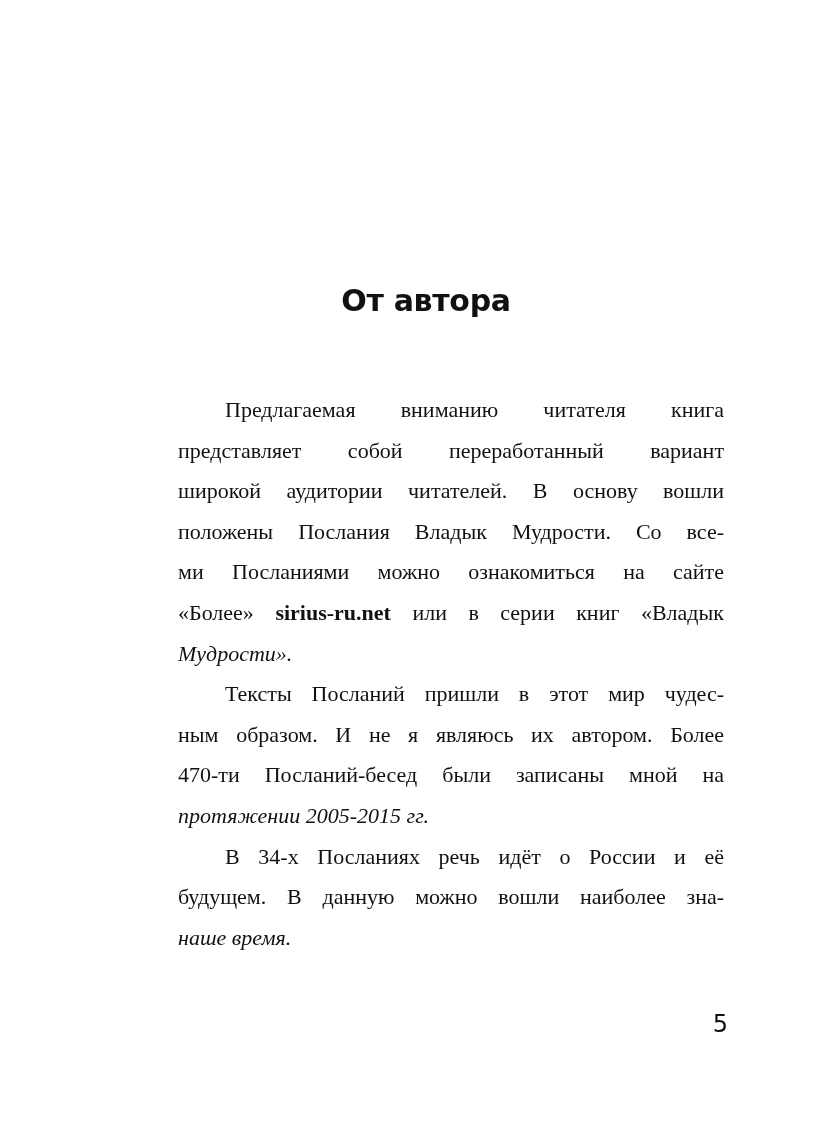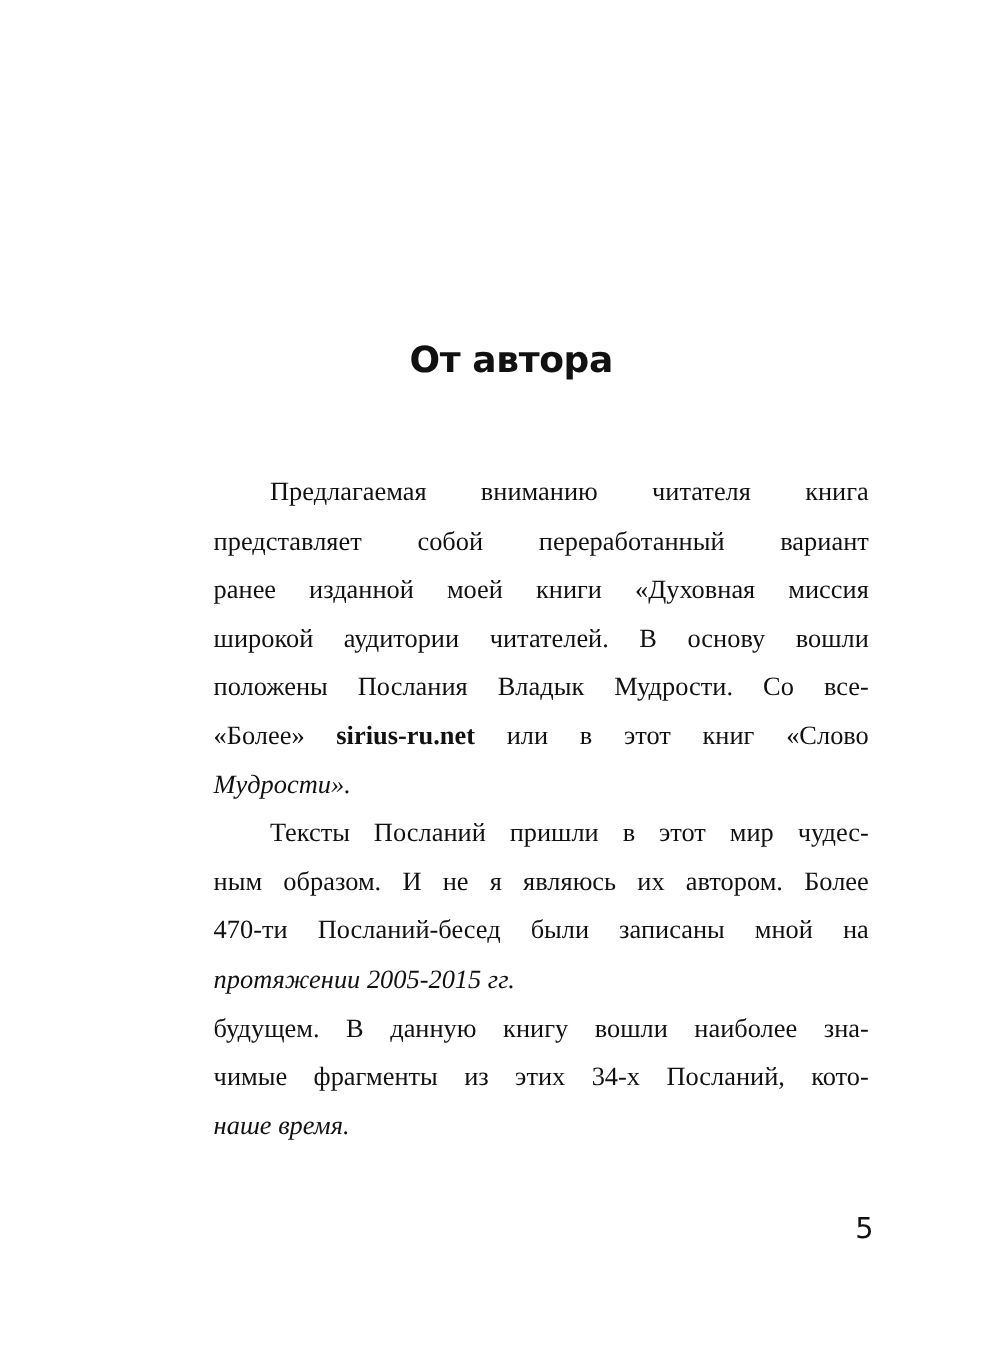--- a/index.html
+++ b/index.html
@@ -30,30 +30,30 @@
 <body>
 
 <div class="page">
 
   <div class="title">От автора</div>
 
   <div class="body-text">
 
     <div class="line indent">Предлагаемая вниманию читателя книга</div>
     <div class="line">представляет собой переработанный вариант</div>
-    <div class="line">ранее изданной моей книги «Духовная миссия</div>
     <div class="line">широкой аудитории читателей. В основу вошли</div>
     <div class="line">положены Послания Владык Мудрости. Со все-</div>
-    <div class="line"><span>«Более»</span> <b>sirius-ru.net</b> <span>или в этот книг «Слово</span></div>
+    <div class="line">ми Посланиями можно ознакомиться на сайте</div>
+    <div class="line"><span>«Более»</span> <b>sirius-ru.net</b> <span>или в серии книг «Владык</span></div>
     <div class="line last">Мудрости».</div>
 
     <div class="line indent">Тексты Посланий пришли в этот мир чудес-</div>
     <div class="line">ным образом. И не я являюсь их автором. Более</div>
     <div class="line">470-ти Посланий-бесед были записаны мной на</div>
     <div class="line last">протяжении 2005-2015 гг.</div>
 
-    <div class="line">будущем. В данную книгу вошли наиболее зна-</div>
-    <div class="line">чимые фрагменты из этих 34-х Посланий, кото-</div>
+    <div class="line indent">В 34-х Посланиях речь идёт о России и её</div>
+    <div class="line">будущем. В данную можно вошли наиболее зна-</div>
     <div class="line last">наше время.</div>
   </div>
 
   <div class="page-number">5</div>
 </div>
 
 </body></html>

